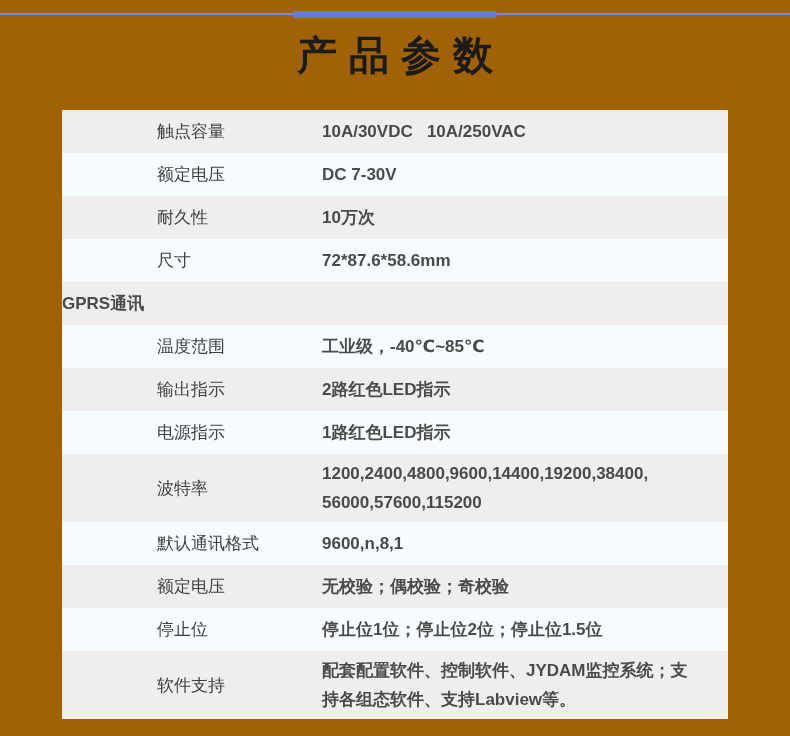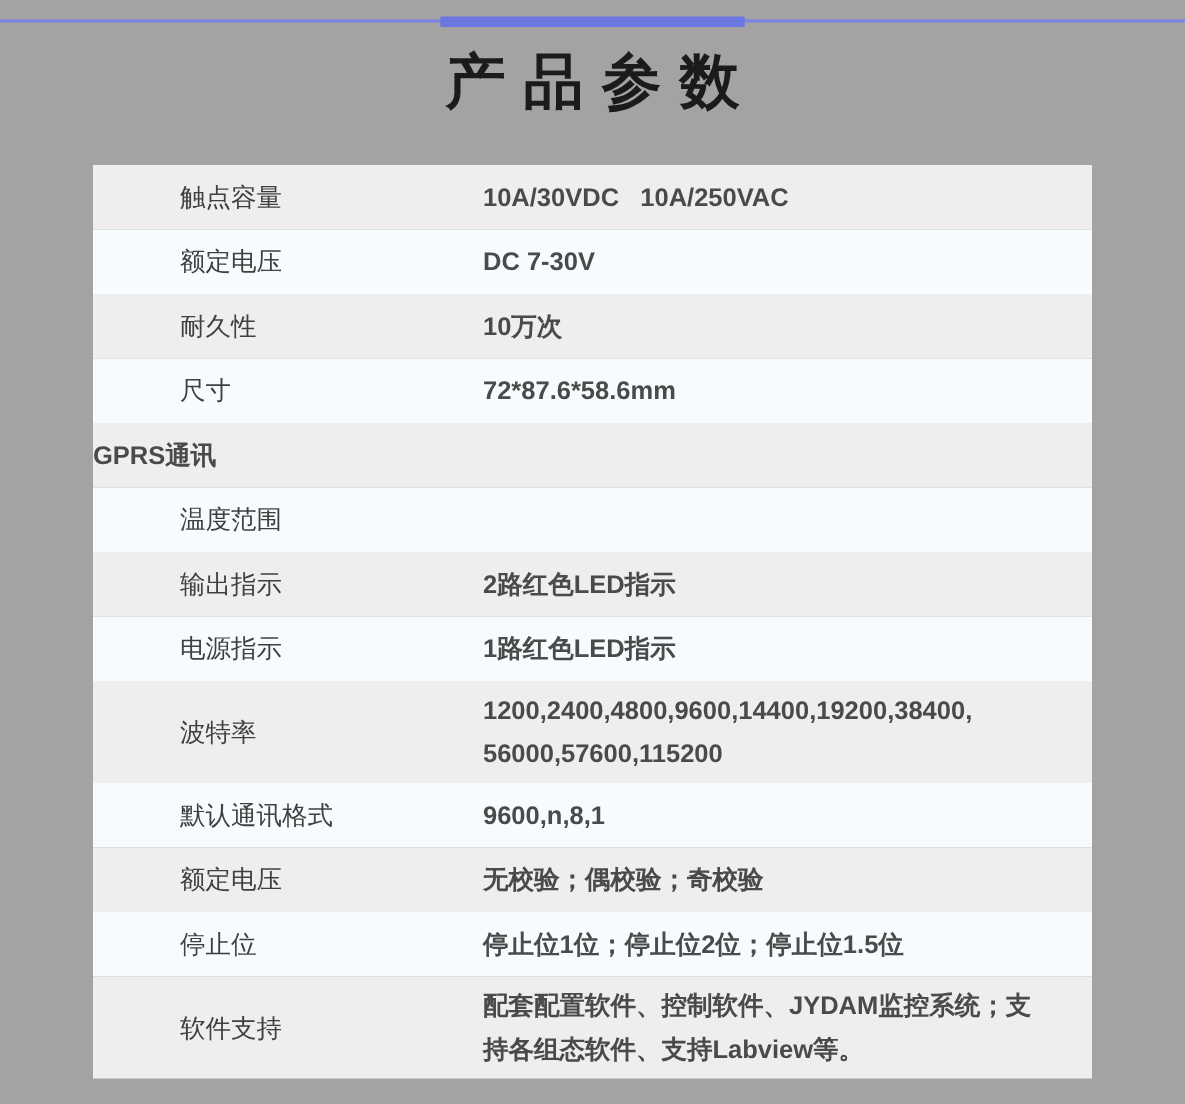--- a/index.html
+++ b/index.html
@@ -5,21 +5,21 @@
   html, body {
     margin: 0;
     padding: 0;
     background: #ffffff;
     font-family: "Liberation Sans", "DejaVu Sans", sans-serif;
   }
   .page {
     position: relative;
     width: 790px;
     height: 736px;
-    background: #a3a3a3;
+    background: #a16207;
     overflow: hidden;
   }
   
   .topline {
     position: absolute;
     top: 13px;
     left: 0;
     width: 100%;
     height: 2px;
     background: #7b85e4;
@@ -60,21 +60,21 @@
     padding: 5px 0;
   }
   .row:nth-child(odd)  { background: #eeeeee; }
   .row:nth-child(even) { background: #f6fcfe; }
   .cell {
     font-size: 17px;
     line-height: 29px;
   }
   .label {
     width: 260px;
-    padding-left: 58px;
+    padding-left: 95px;
     box-sizing: border-box;
     flex-shrink: 0;
     color: #3f3f3f;
   }
   .value {
     flex: 1;
     padding-right: 14px;
     color: #4a4a4a;
     white-space: pre-wrap;
     font-weight: bold;
@@ -111,20 +111,21 @@
       <div class="cell label">尺寸</div>
       <div class="cell value">72*87.6*58.6mm</div>
     </div>
 
     <div class="row">
       <div class="cell value">GPRS通讯</div>
     </div>
 
     <div class="row">
       <div class="cell label">温度范围</div>
+      <div class="cell value">工业级，-40℃~85℃</div>
     </div>
 
     <div class="row">
       <div class="cell label">输出指示</div>
       <div class="cell value">2路红色LED指示</div>
     </div>
 
     <div class="row">
       <div class="cell label">电源指示</div>
       <div class="cell value">1路红色LED指示</div>

